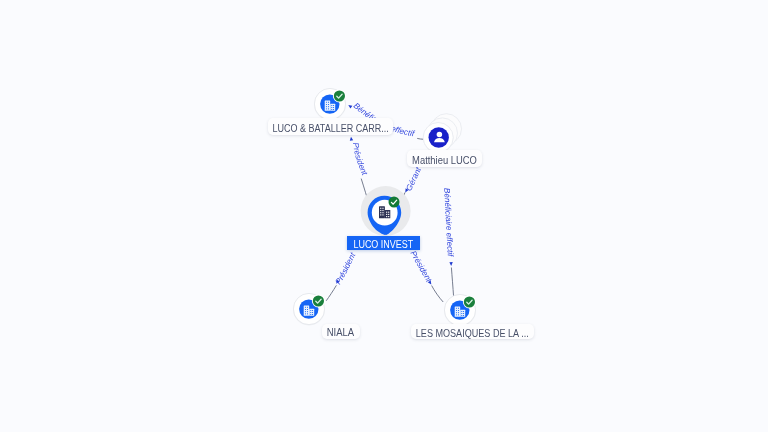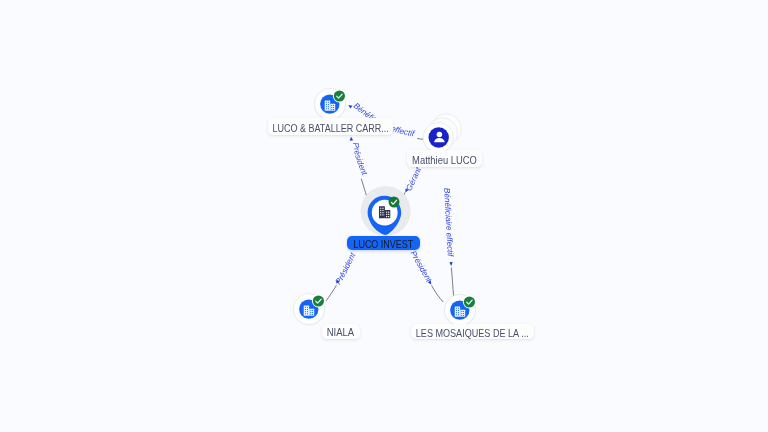--- a/index.html
+++ b/index.html
@@ -7,21 +7,21 @@
        font-family:"Liberation Sans",sans-serif;-webkit-font-smoothing:antialiased;}
   #stage{position:absolute;left:0;top:0;width:768px;height:432px;background:#fafbfe;}
   svg.layer{position:absolute;left:0;top:0;width:768px;height:432px;overflow:visible;}
   .node{position:absolute;}
   .lbl{position:absolute;white-space:nowrap;background:#fdfdfe;border-radius:5px;
        color:#474f68;line-height:1;
        box-shadow:0 1px 3px rgba(60,64,90,.14);display:flex;align-items:center;
        justify-content:center;}
   .lbl > span{display:inline-block;font-size:10px;transform-origin:center;
        white-space:nowrap;position:relative;top:2px;}
-  .lbl-main{background:#1565f5;color:#0f172a;border-radius:5px;
+  .lbl-main{background:#1565f5;color:#ffffff;border-radius:0;
        box-shadow:0 1px 3px rgba(20,70,160,.25);}
 </style>
 </head>
 <body>
 
 <div id="stage">
 
   <svg class="layer" viewBox="0 0 768 432">
 
     <path d="M369.8,206.0 C367.0,198.0 363.8,186.5 361.2,178.6" fill="none" stroke="#6f7689" stroke-width="0.95"></path>

